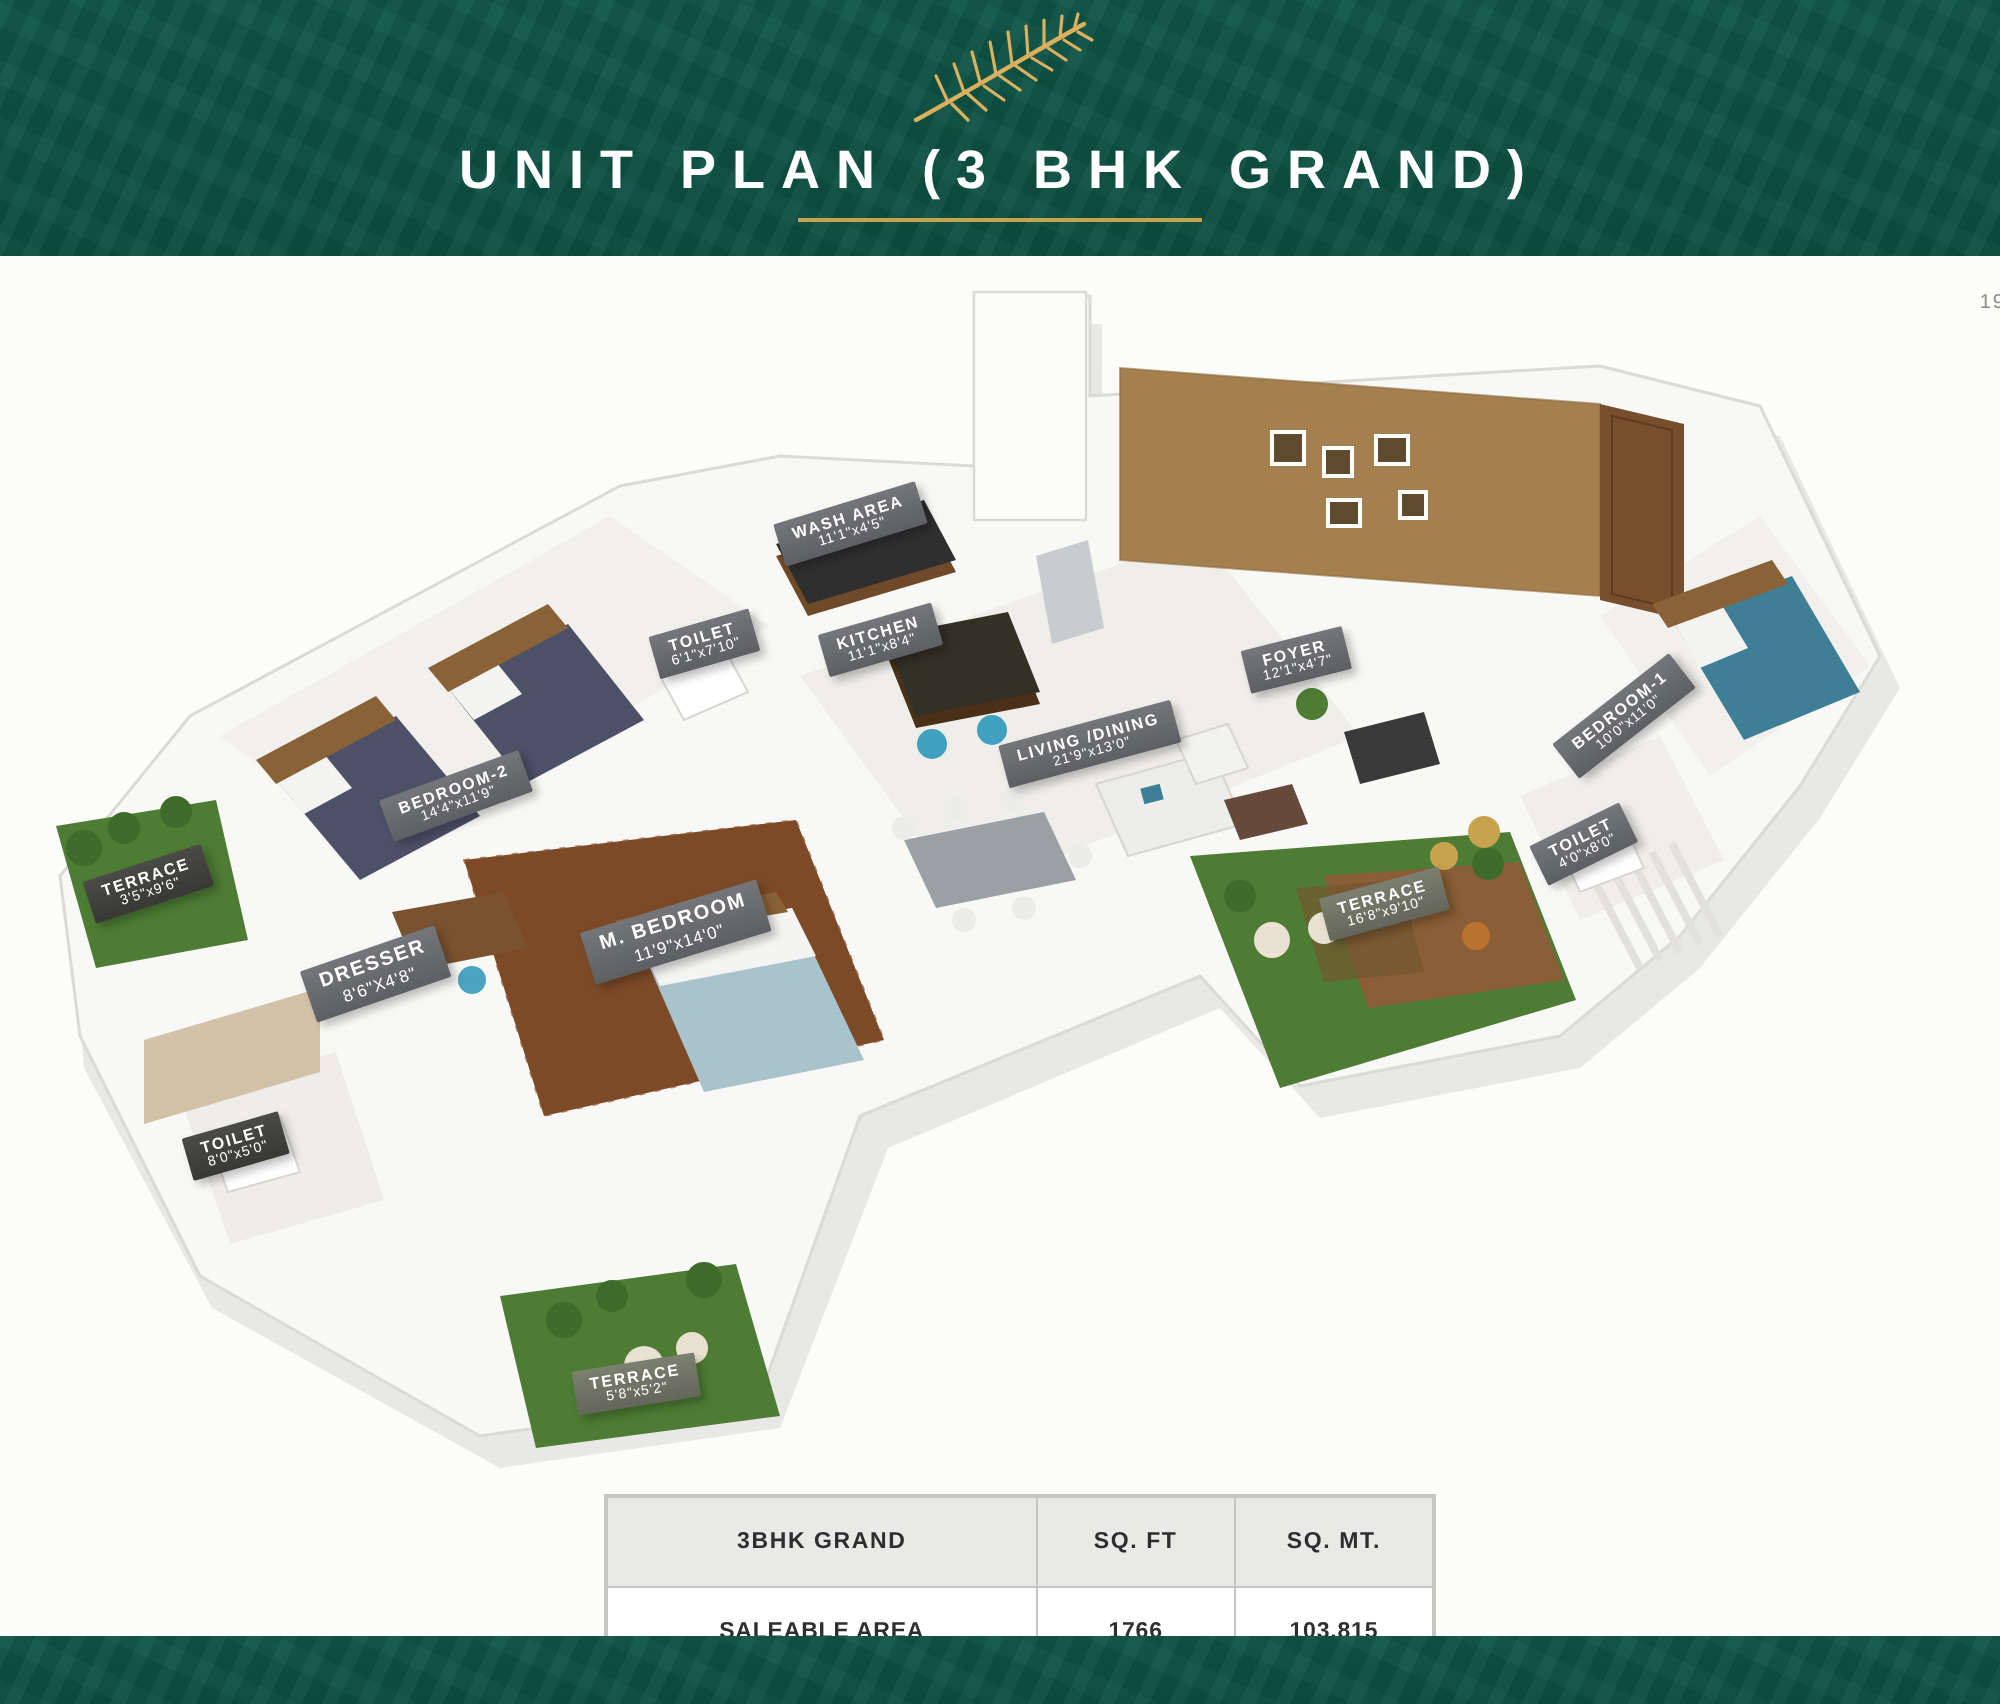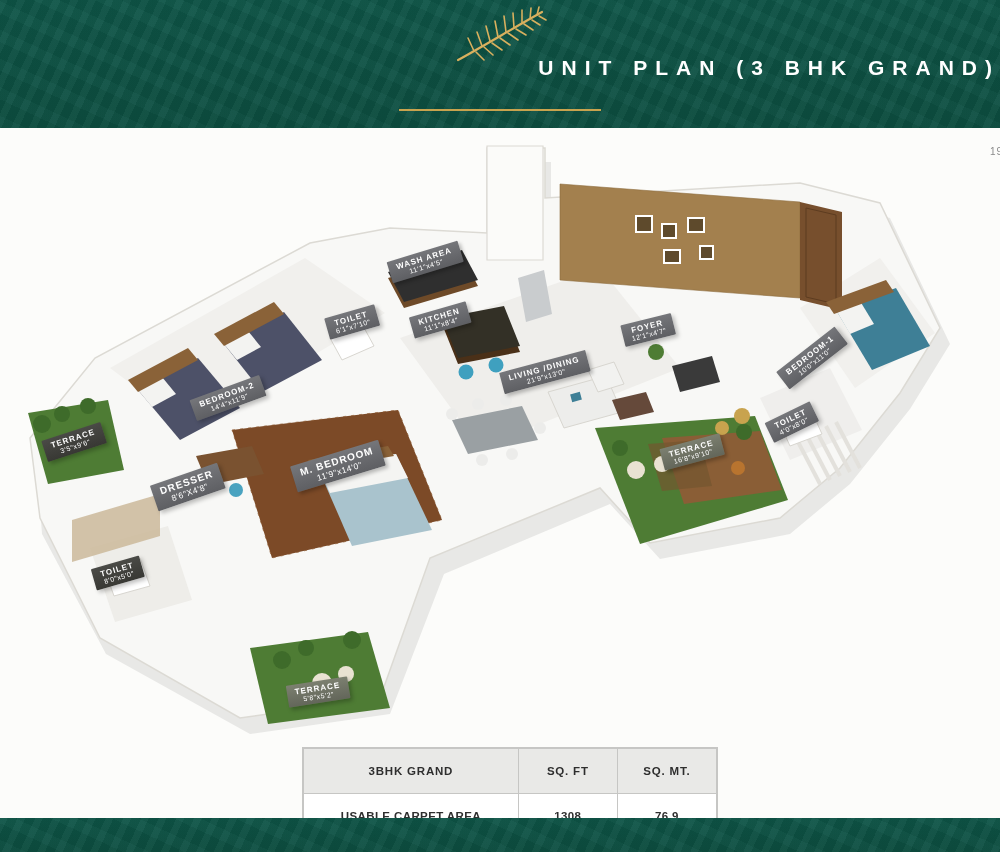--- a/index.html
+++ b/index.html
@@ -11,22 +11,22 @@
     background-color:#0d5244;
     background-image:
       repeating-linear-gradient(115deg, rgba(255,255,255,0.03) 0 7px, rgba(0,0,0,0.04) 7px 16px),
       repeating-linear-gradient(25deg, rgba(255,255,255,0.02) 0 11px, rgba(0,0,0,0.03) 11px 26px),
       linear-gradient(180deg, #0e5547 0%, #0c4e40 100%);
   }
   .header { position:absolute; top:0; left:0; width:1000px; height:128px; }
   .footer { position:absolute; bottom:0; left:0; width:1000px; height:34px; }
 
   .leaf-wrap { position:absolute; top:4px; left:50%; transform:translateX(-50%); width:120px; height:62px; }
-  .title { position:absolute; top:56px; width:1000px; text-align:right; color:#ffffff;
-           font-size:21px; font-weight:bold; letter-spacing:8px; }
+  .title { position:absolute; top:70px; width:1000px; text-align:center; color:#ffffff;
+           font-size:27px; font-weight:bold; letter-spacing:8px; }
   .title-rule { position:absolute; top:109px; left:50%; transform:translateX(-50%);
                 width:202px; height:2px; background:#c8a34e; }
 
   .corner-note { position:absolute; top:146px; right:-3px; color:#8a8a8a; font-size:10px; letter-spacing:1px; }
 
   
   .plan-svg { position:absolute; top:138px; left:0; width:1000px; height:610px; }
 
   .room-label { position:absolute; transform:translate(-50%,-50%) rotate(-20deg);
                 background:linear-gradient(180deg,#75767a,#5e5f63);
@@ -283,20 +283,25 @@
   <table class="area-table">
     <thead>
       <tr>
         <th>3BHK GRAND</th>
         <th>SQ. FT</th>
         <th>SQ. MT.</th>
       </tr>
     </thead>
     <tbody>
       <tr>
+        <td class="lbl">SALEABLE AREA</td>
+        <td class="num">1766</td>
+        <td class="num">103.815</td>
+      </tr>
+      <tr>
         <td class="lbl">USABLE CARPET AREA</td>
         <td class="num">1308</td>
         <td class="num">76.9</td>
       </tr>
       <tr>
         <td class="lbl">CARPET AREA AS PER RERA (EXCLUDING TERRACE)</td>
         <td class="num">1123.21</td>
         <td class="num">63.52</td>
       </tr>
     </tbody>

